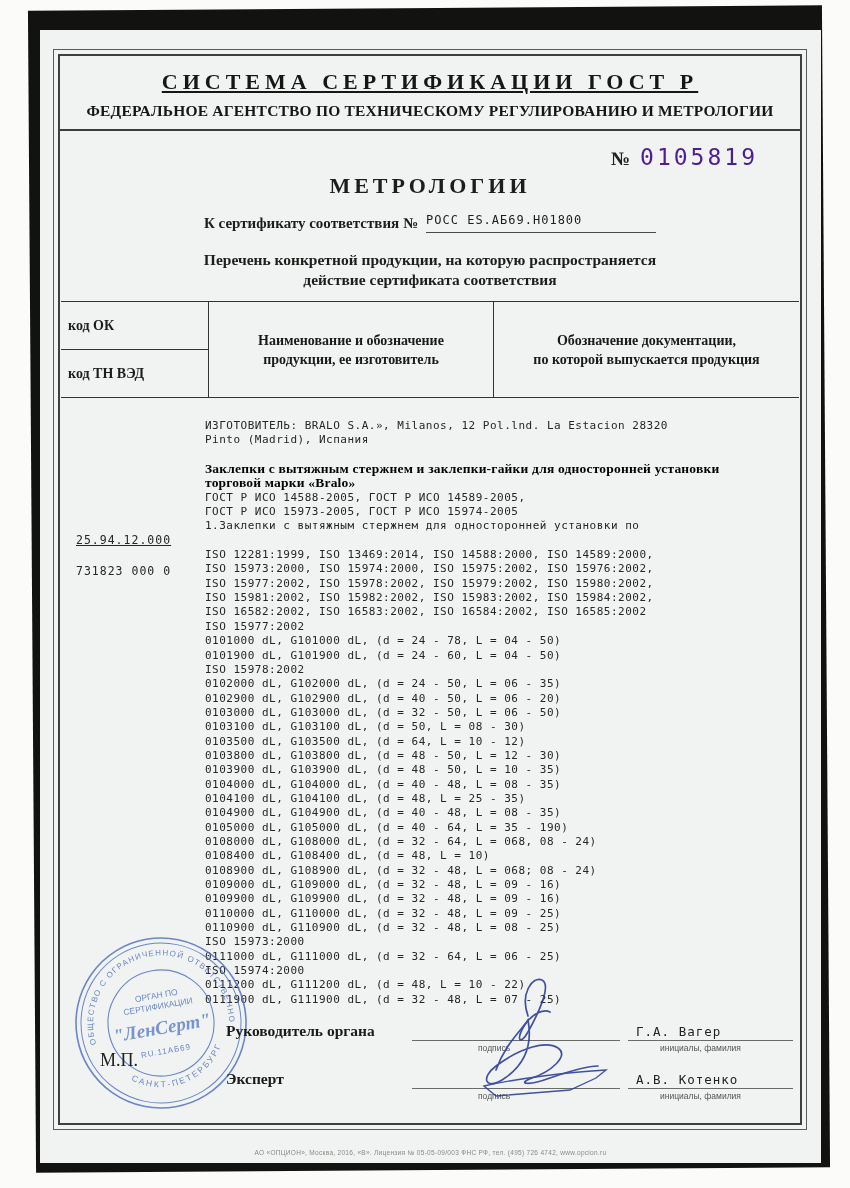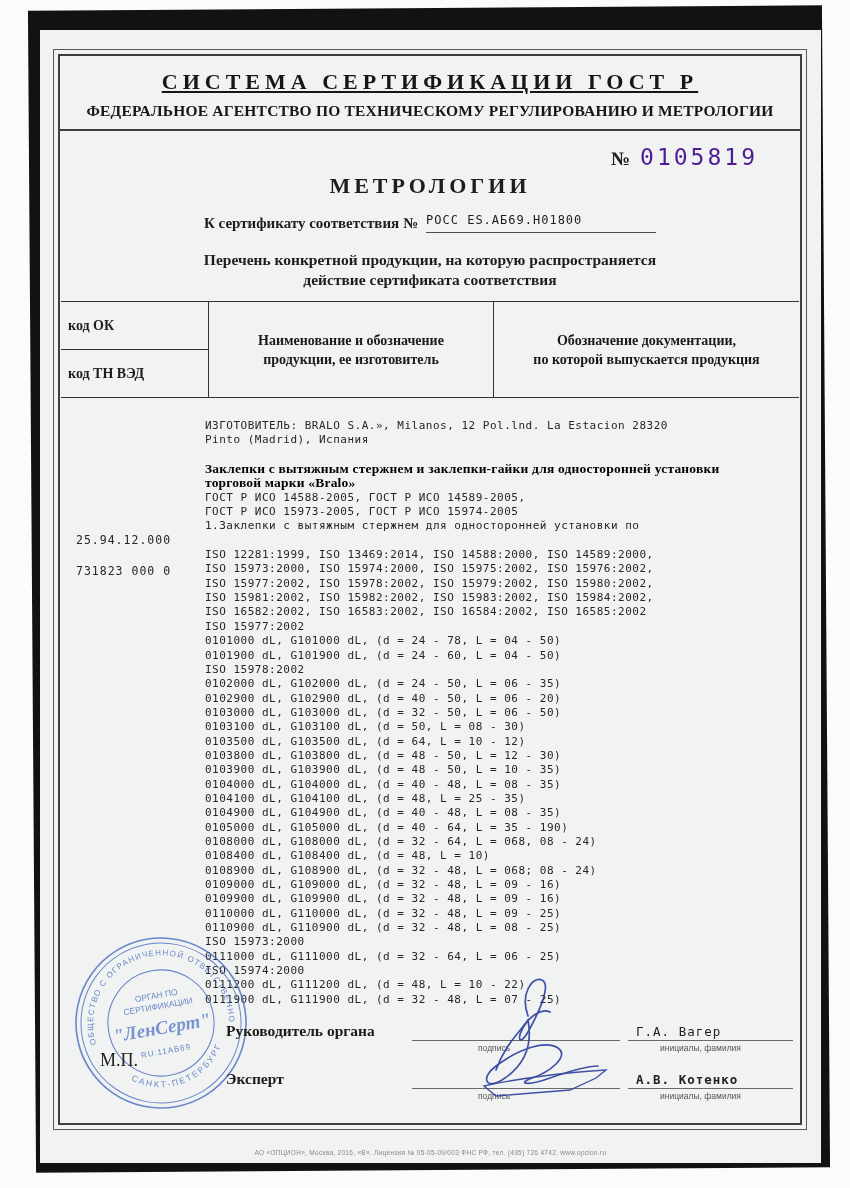--- a/index.html
+++ b/index.html
@@ -31,21 +31,21 @@
   .pt-col1{border-right:1.3px solid #333;display:flex;flex-direction:column;}
   .pt-col1 > div{flex:1;display:flex;align-items:center;padding-left:7px;font:600 14px "Liberation Serif",serif;}
   .pt-col1 > div:first-child{border-bottom:1.1px solid #333;}
   .pt-col2{border-right:1.3px solid #333;}
   .pt-col2,.pt-col3{display:flex;align-items:center;justify-content:center;text-align:center;font:600 14px "Liberation Serif",serif;white-space:pre-line;line-height:19px;color:#1a1a19;}
 
   #body-block{position:relative;margin-top:21px;}
   .bodyline{margin-left:145px;height:14.35px;font:400 11px/14.35px "DejaVu Sans Mono",monospace;letter-spacing:.5px;white-space:pre;color:#262624;}
   .bodyline.accent{font:700 13.5px/14.35px "Liberation Serif",serif;letter-spacing:.2px;color:#000000;}
   .sidecode{position:absolute;left:16px;font:400 11.5px "DejaVu Sans Mono",monospace;letter-spacing:1px;color:#262624;white-space:pre;}
-  #code-ok{top:114px;}
+  #code-ok{top:114px;text-decoration:underline;}
   #code-tnved{top:145px;}
 
   .abs{position:absolute;}
   .role{font:700 15.5px "Liberation Serif",serif;color:#1b1b1a;}
   .sigline{border-bottom:1px solid #6a6a68;height:1px;}
   .tiny-label{font:400 8.5px "Liberation Sans",sans-serif;color:#555;}
   .sig-name{font:400 12.5px "DejaVu Sans Mono",monospace;letter-spacing:1px;color:#222;}
   .mp{font:400 18px "Liberation Serif",serif;color:#222;}
 
   #footer-imprint{position:absolute;left:0;right:0;bottom:7px;text-align:center;font:400 6.5px "Liberation Sans",sans-serif;color:#8a8a88;letter-spacing:.3px;}
@@ -170,21 +170,21 @@
 
         <div class="sigline abs" style="left:352px;top:984px;width:208px;"></div>
         <div class="tiny-label abs" style="left:418px;top:987px;">подпись</div>
         <div class="sigline abs" style="left:352px;top:1032px;width:208px;"></div>
         <div class="tiny-label abs" style="left:418px;top:1035px;">подпись</div>
 
         <div class="sig-name abs" style="left:576px;top:968px;">Г.А. Вагер</div>
         <div class="sigline abs" style="left:568px;top:984px;width:165px;"></div>
         <div class="tiny-label abs" style="left:600px;top:987px;">инициалы, фамилия</div>
 
-        <div class="sig-name abs" style="left:576px;top:1016px;font-weight:bold;">А.В. Котенко</div>
+        <div class="sig-name abs" style="left:576px;top:1016px;">А.В. Котенко</div>
         <div class="sigline abs" style="left:568px;top:1032px;width:165px;"></div>
         <div class="tiny-label abs" style="left:600px;top:1035px;">инициалы, фамилия</div>
 
         <svg class="abs" style="left:340px;top:918px;" width="260" height="135" viewBox="0 0 260 135">
           <g fill="none" stroke="#2d3f9d" stroke-width="1.7" stroke-linecap="round" opacity="0.9">
             <path d="M128,42 C120,20 132,2 142,6 C152,11 138,40 128,58 C120,72 116,66 124,52 C130,42 142,34 150,38"></path>
             <path d="M96,96 C104,72 120,58 128,46 C134,78 118,96 102,106 C86,116 80,104 96,92 C120,74 146,66 158,74 C170,82 150,98 132,104 C116,110 128,112 150,104 C170,97 186,92 198,92"></path>
             <path d="M84,112 C120,104 170,98 206,96 L196,104 L170,116 L96,122 Z" stroke-width="1.3"></path>
           </g>
         </svg>

